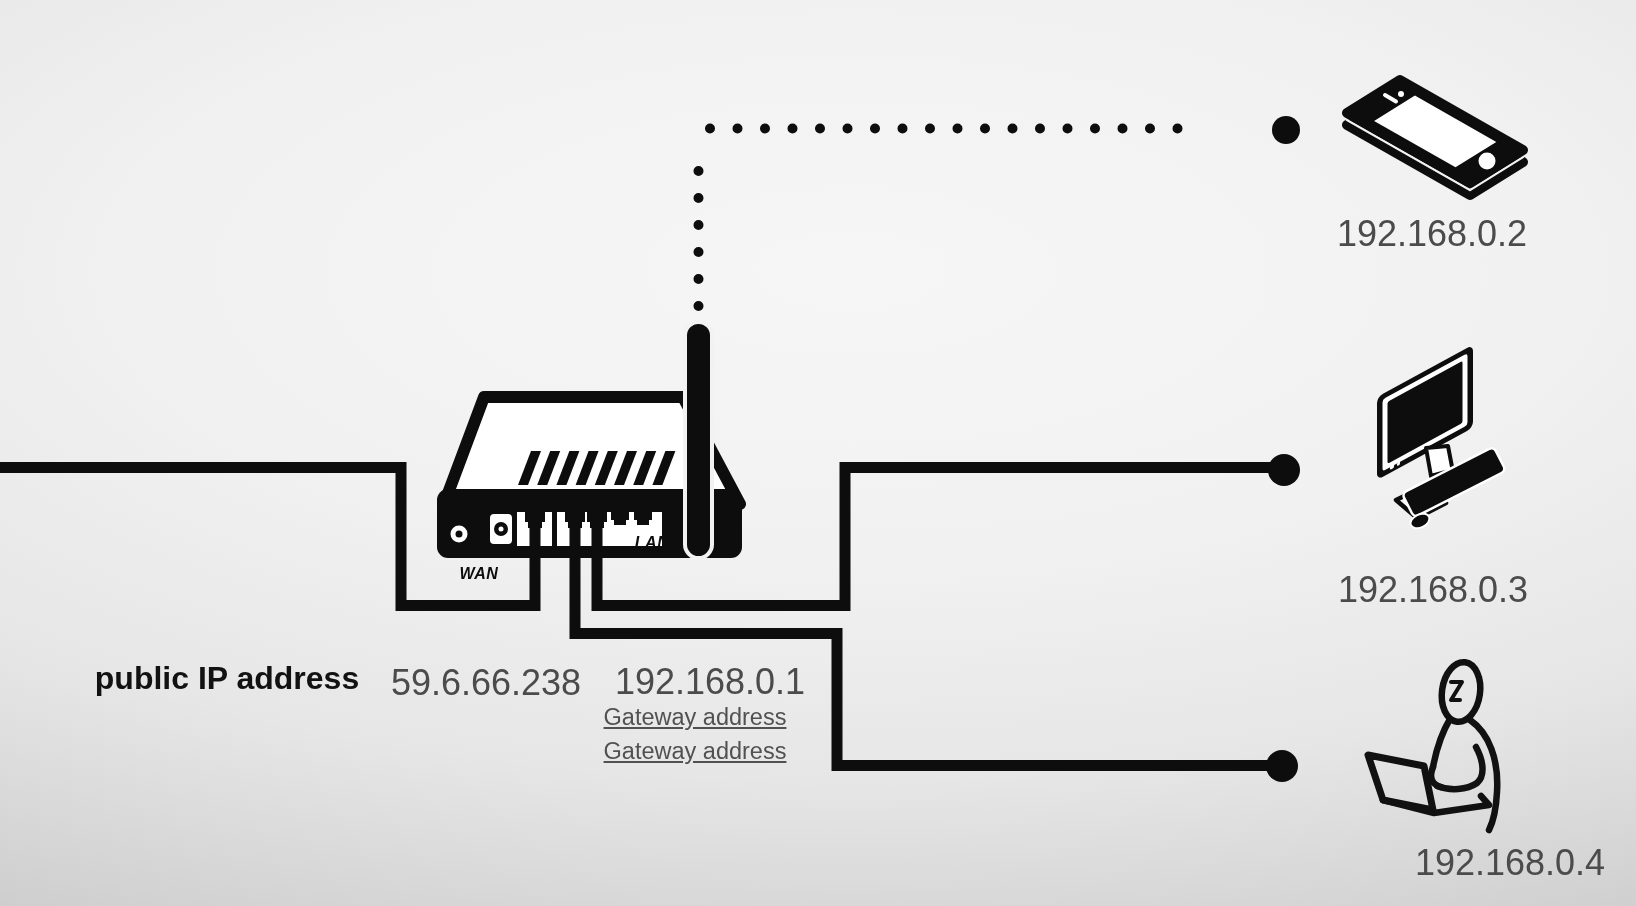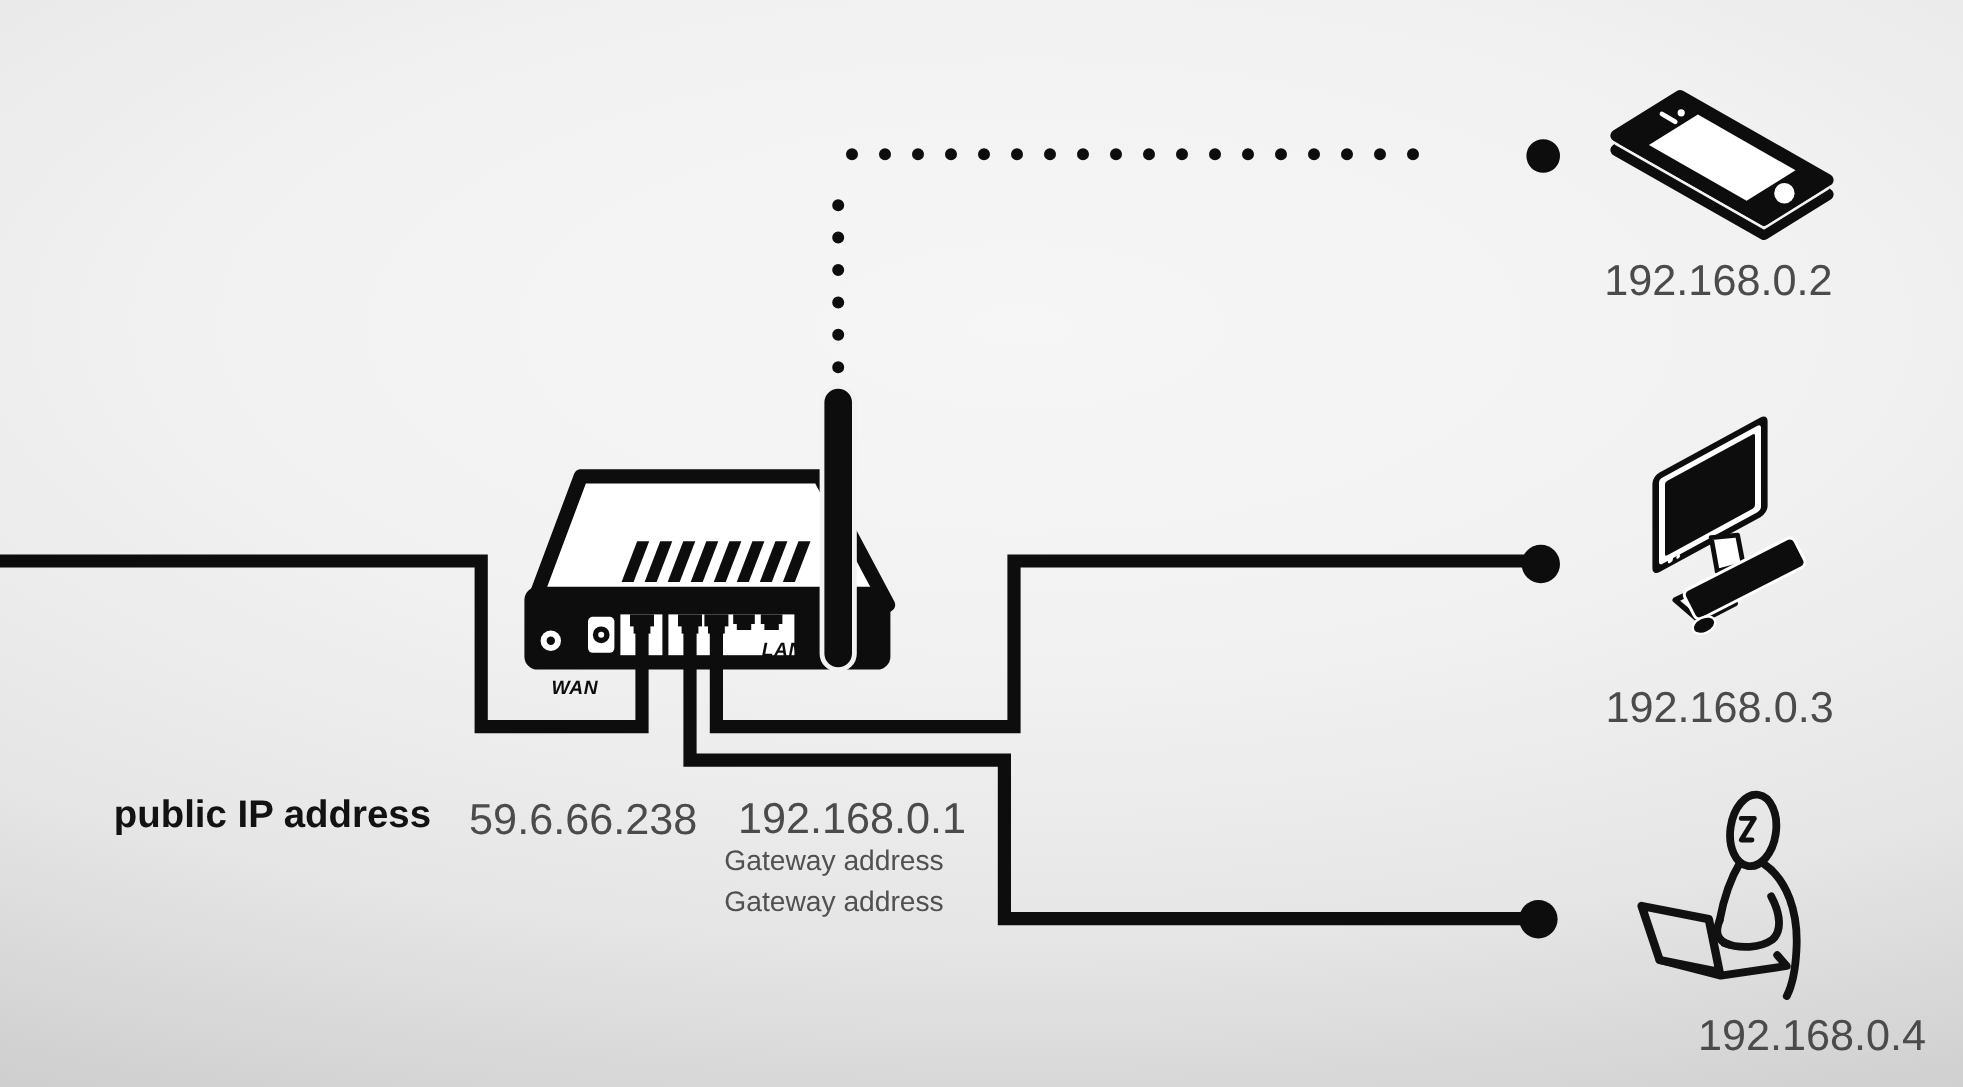--- a/index.html
+++ b/index.html
@@ -8,21 +8,21 @@
     width:1636px;height:906px;
     overflow:hidden;
     background: radial-gradient(ellipse 115% 85% at 52% 30%, #f6f6f6 0%, #f1f1f1 38%, #e6e6e6 66%, #c9c9c9 100%);
     font-family:"Liberation Sans", sans-serif;
     color:#161616;
   }
   .canvas svg{position:absolute;left:0;top:0;}
   .lbl{position:absolute;white-space:nowrap;line-height:1;transform:translateX(-50%);}
   .bold-label{font-weight:bold;font-size:32px;color:#121212;}
   .ip-value{font-size:36px;color:#4b4b4b;}
-  .sub-label{font-size:23.5px;color:#515151;}
+  .sub-label{font-size:23.5px;color:#515151;text-decoration:underline;}
   .port-label{font-weight:bold;font-size:16px;color:#0d0d0d;letter-spacing:0.5px;font-style:italic;}
 </style>
 </head>
 <body>
 
 <div class="canvas">
 
   <svg width="1636" height="906" viewBox="0 0 1636 906">
 
     <g stroke="#0d0d0d" stroke-width="11" fill="none">

